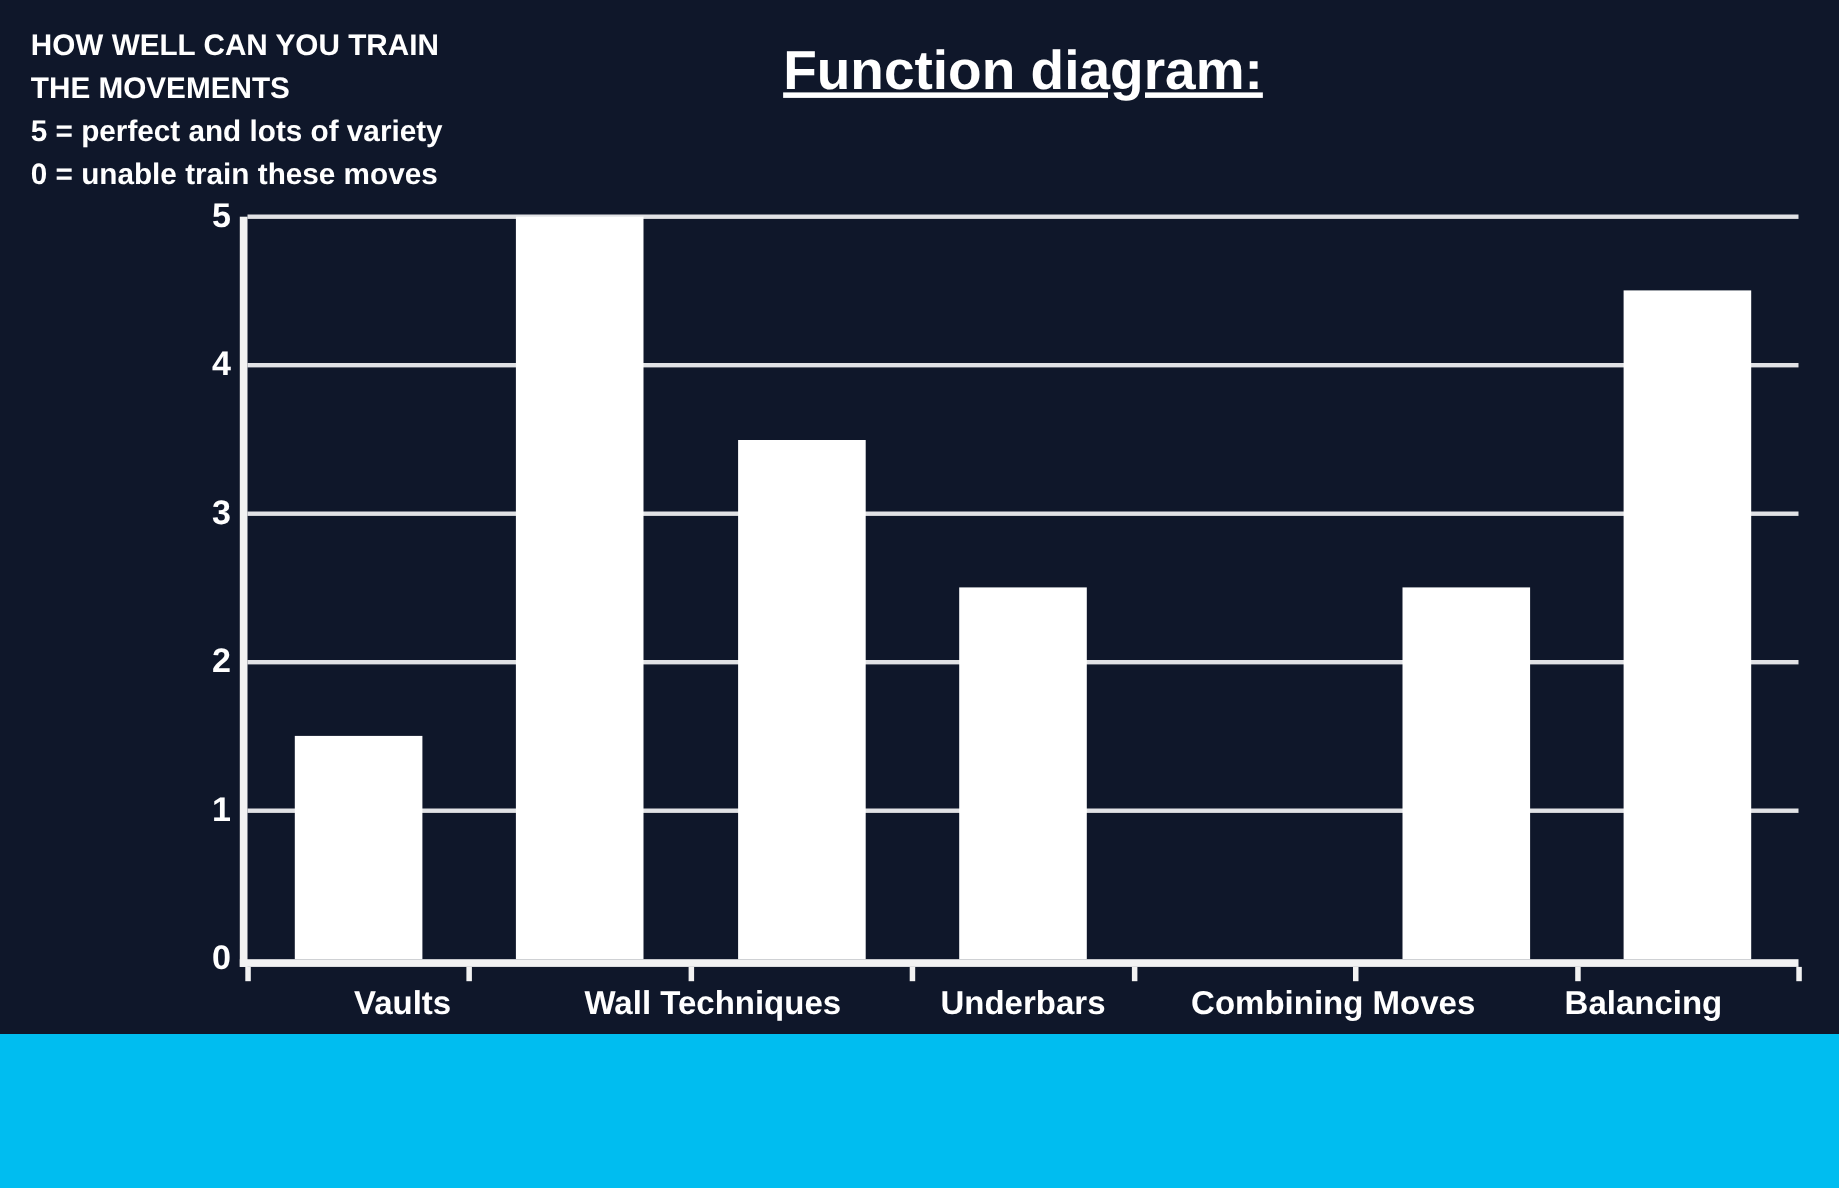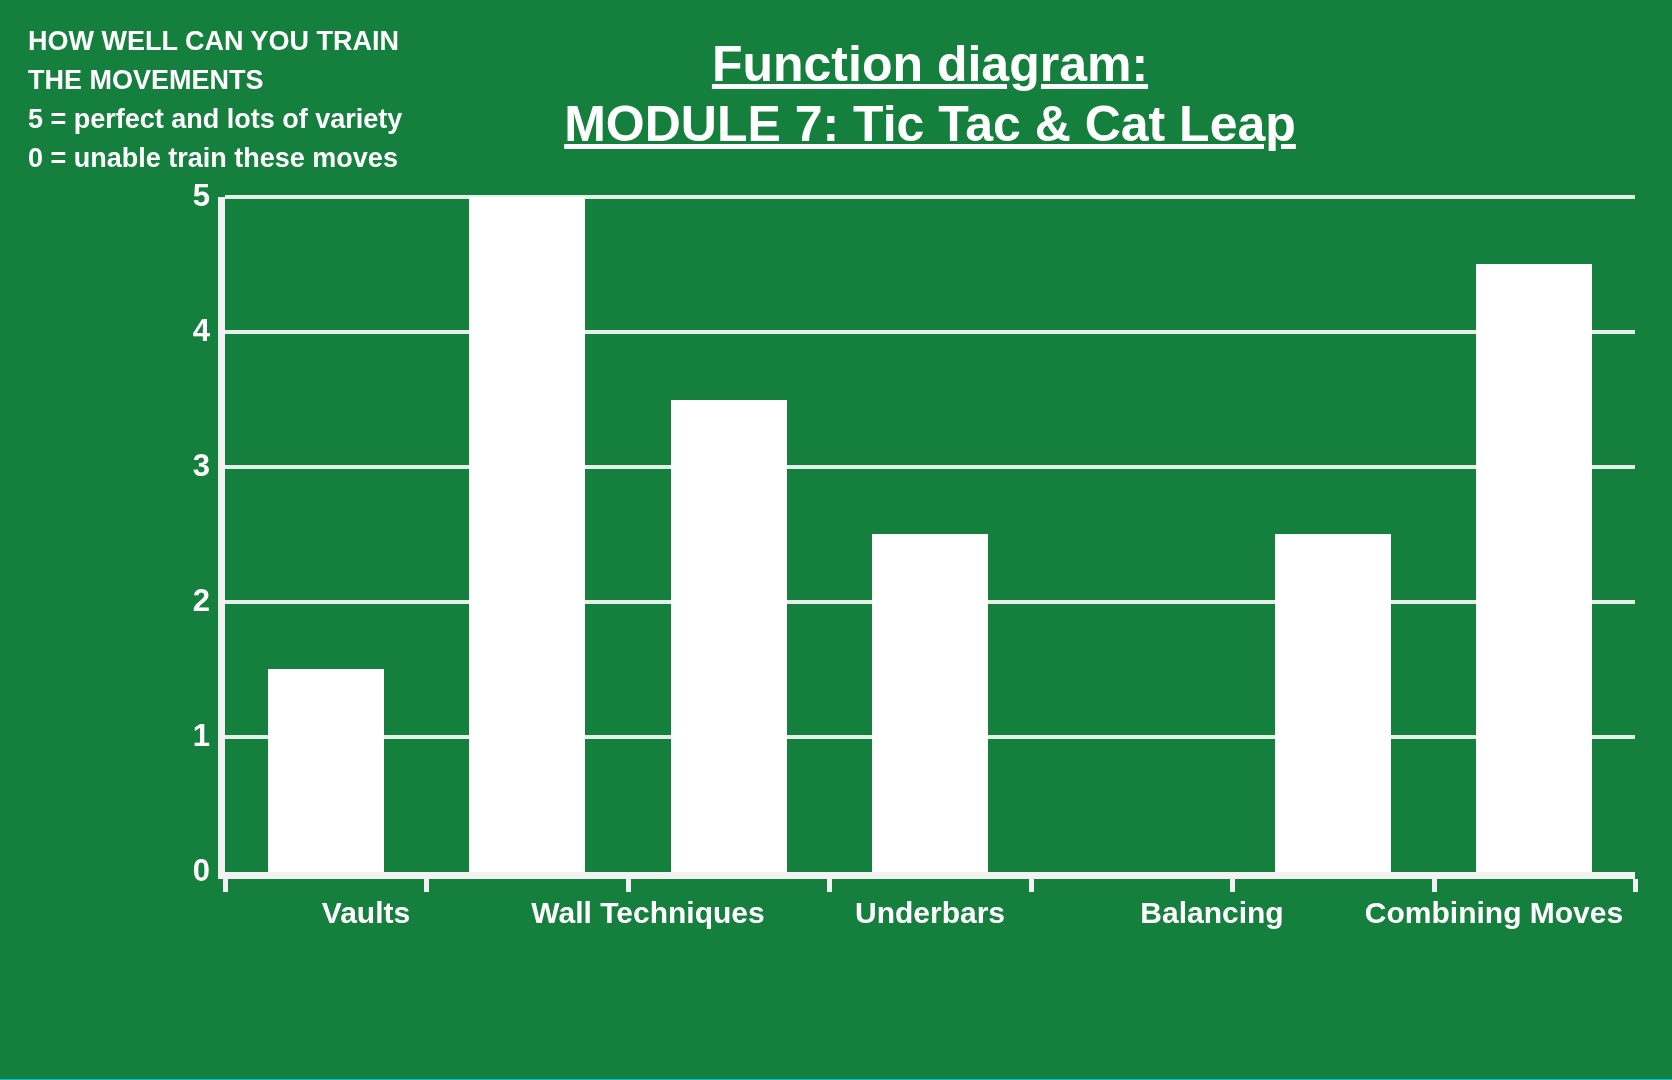--- a/index.html
+++ b/index.html
@@ -3,22 +3,22 @@
 <meta charset="utf-8">
 <style>
   html, body { margin: 0; padding: 0; }
   body {
     font-family: "Liberation Sans", sans-serif;
     background: #00bdf0;
   }
   #stage {
     position: relative;
     width: 1672px;
-    height: 1079px;
-    background: #15803d;
+    height: 940px;
+    background: #0f172a;
     overflow: hidden;
     color: #ffffff;
   }
 
   
   .annotation {
     position: absolute;
     left: 28px;
     top: 22px;
     font-size: 27px;
@@ -127,21 +127,20 @@
 
   <div class="annotation">
     <div>HOW WELL CAN YOU TRAIN</div>
     <div>THE MOVEMENTS</div>
     <div>5 = perfect and lots of variety</div>
     <div>0 = unable train these moves</div>
   </div>
 
   <div class="chart-title">
     <div>Function diagram:</div>
-    <div>MODULE 7: Tic Tac &amp; Cat Leap</div>
   </div>
 
   <div class="y-axis-labels">
       <div class="y-tick-label" style="top: 656px;">0</div>
       <div class="y-tick-label" style="top: 521px;">1</div>
       <div class="y-tick-label" style="top: 386px;">2</div>
       <div class="y-tick-label" style="top: 251px;">3</div>
       <div class="y-tick-label" style="top: 116px;">4</div>
       <div class="y-tick-label" style="top: -19px;">5</div>
     </div>
@@ -167,17 +166,17 @@
       <div class="x-tick" style="left: 804px;"></div>
       <div class="x-tick" style="left: 1005px;"></div>
       <div class="x-tick" style="left: 1207px;"></div>
       <div class="x-tick" style="left: 1408px;"></div>
     </div>
 
   <div class="x-axis-labels">
       <div class="x-tick-label">Vaults</div>
       <div class="x-tick-label">Wall Techniques</div>
       <div class="x-tick-label">Underbars</div>
+      <div class="x-tick-label">Combining Moves</div>
       <div class="x-tick-label">Balancing</div>
-      <div class="x-tick-label">Combining Moves</div>
     </div>
 
 </div>
 
 </body></html>

